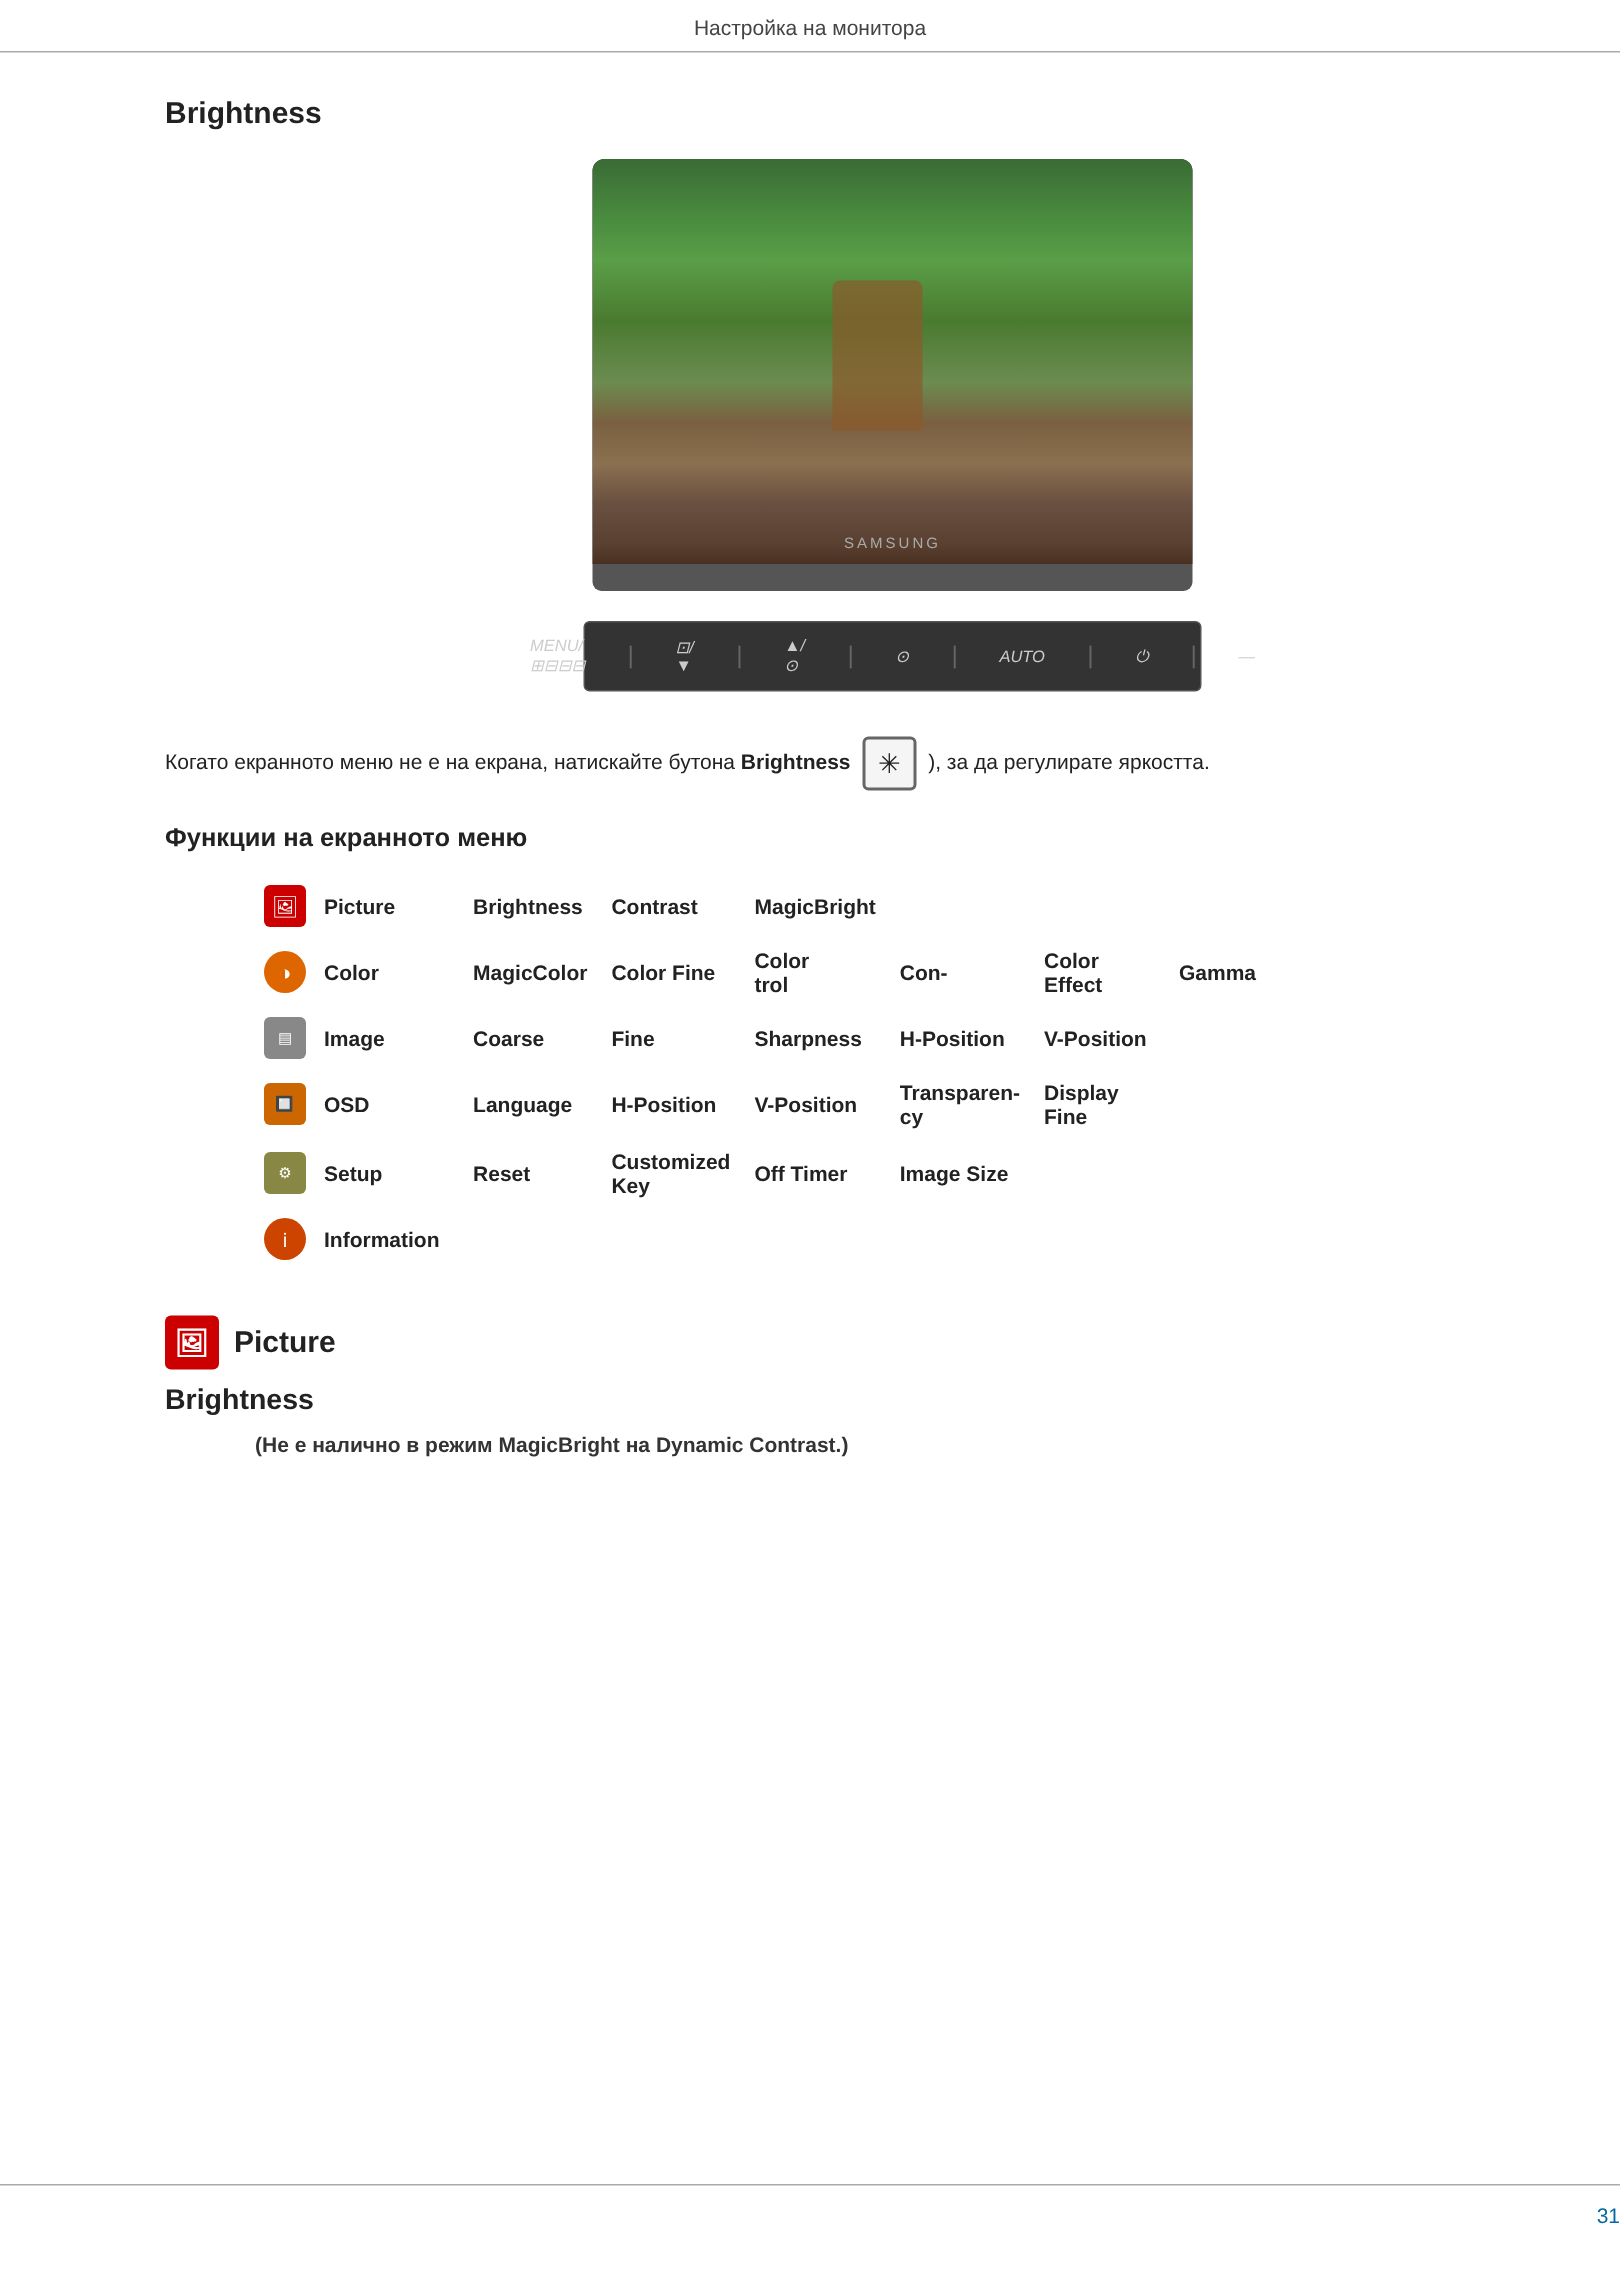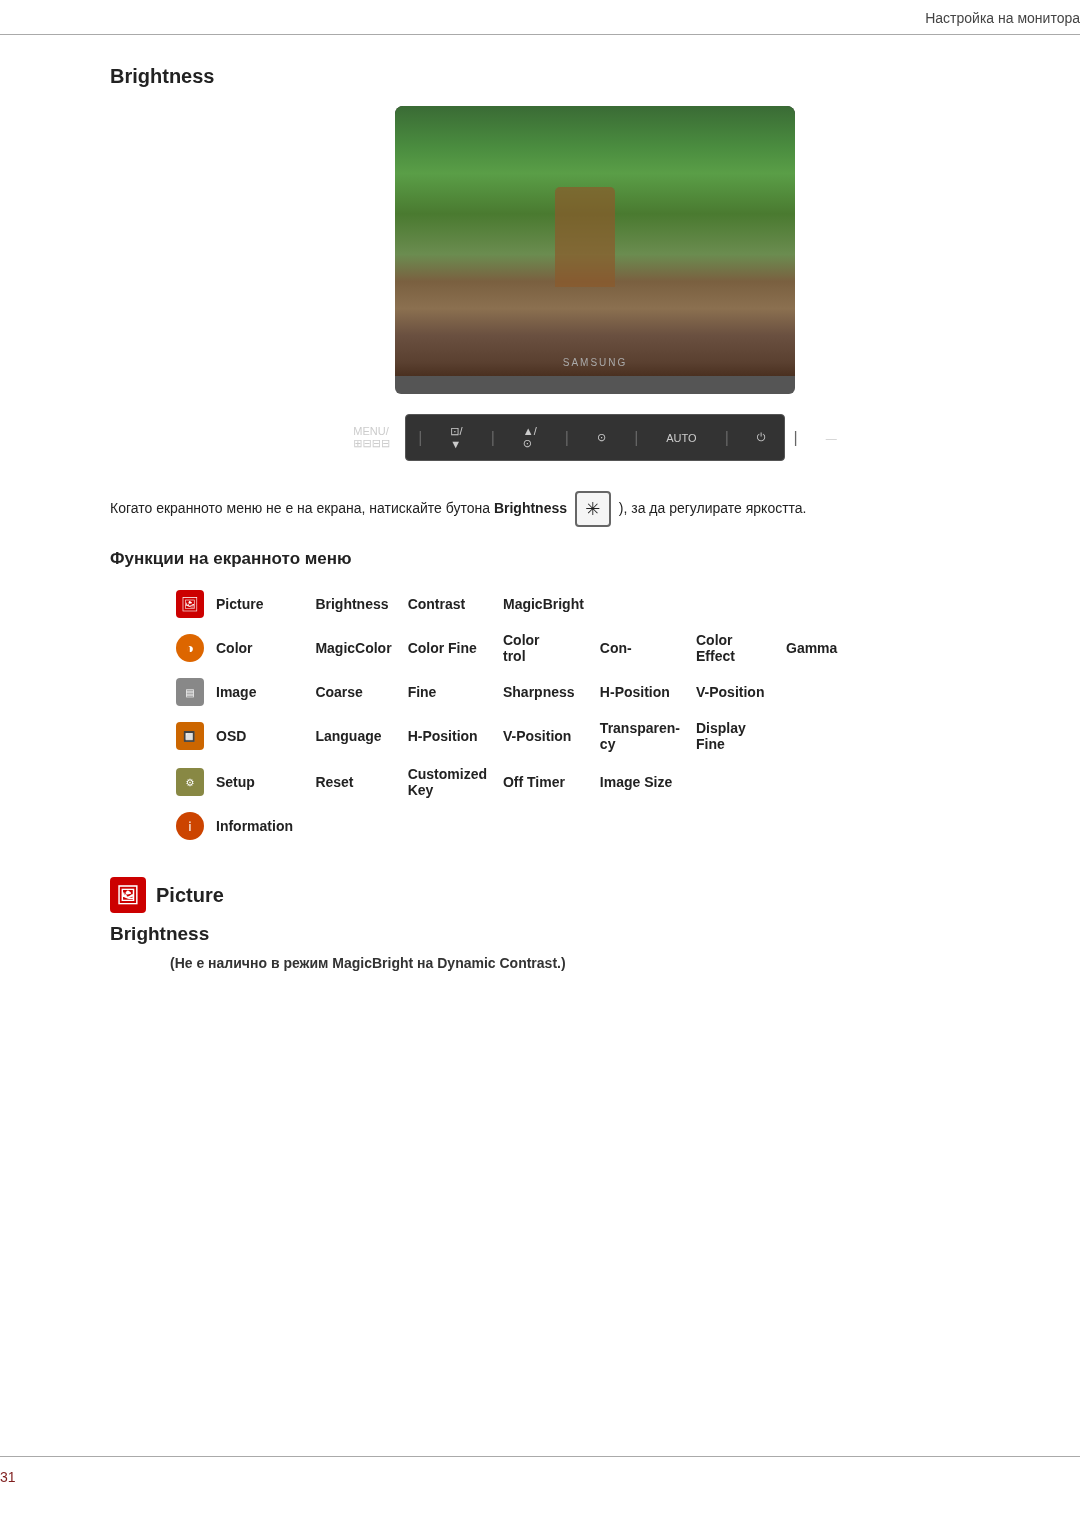--- a/index.html
+++ b/index.html
@@ -8,21 +8,21 @@
       background: #fff;
       width: 1080px;
       min-height: 1527px;
       position: relative;
       color: #222;
       font-size: 15px;
     }
 
     .page-header {
       border-bottom: 1px solid #aaa;
-      text-align: right;
+      text-align: center;
       padding: 10px 0 8px 0;
       color: #444;
       font-size: 14px;
     }
 
     .content {
       padding: 30px 80px 60px 110px;
     }
 
     .section-title {
@@ -99,22 +99,23 @@
 
     .monitor-controls-bar {
       margin-top: 20px;
       background: #333;
       border: 1px solid #555;
       border-radius: 4px;
       padding: 10px 24px;
       display: flex;
       align-items: center;
       gap: 28px;
-      width: 380px;
+      width: 412px;
       justify-content: center;
+      font-style: italic;
     }
 
     .ctrl-item {
       color: #ccc;
       font-size: 11px;
       display: flex;
       align-items: center;
       gap: 3px;
     }
 
@@ -220,23 +221,23 @@
 
     .brightness-note-bottom {
       margin-left: 60px;
       font-size: 14px;
       color: #333;
       font-weight: bold;
     }
 
     .page-footer {
       border-top: 1px solid #aaa;
-      text-align: left;
+      text-align: right;
       padding: 12px 0;
-      color: #7f1d1d;
+      color: #0369a1;
       font-size: 14px;
       position: absolute;
       bottom: 30px;
       left: 0;
       right: 0;
     }
   </style>
 </head>
 <body>
 

